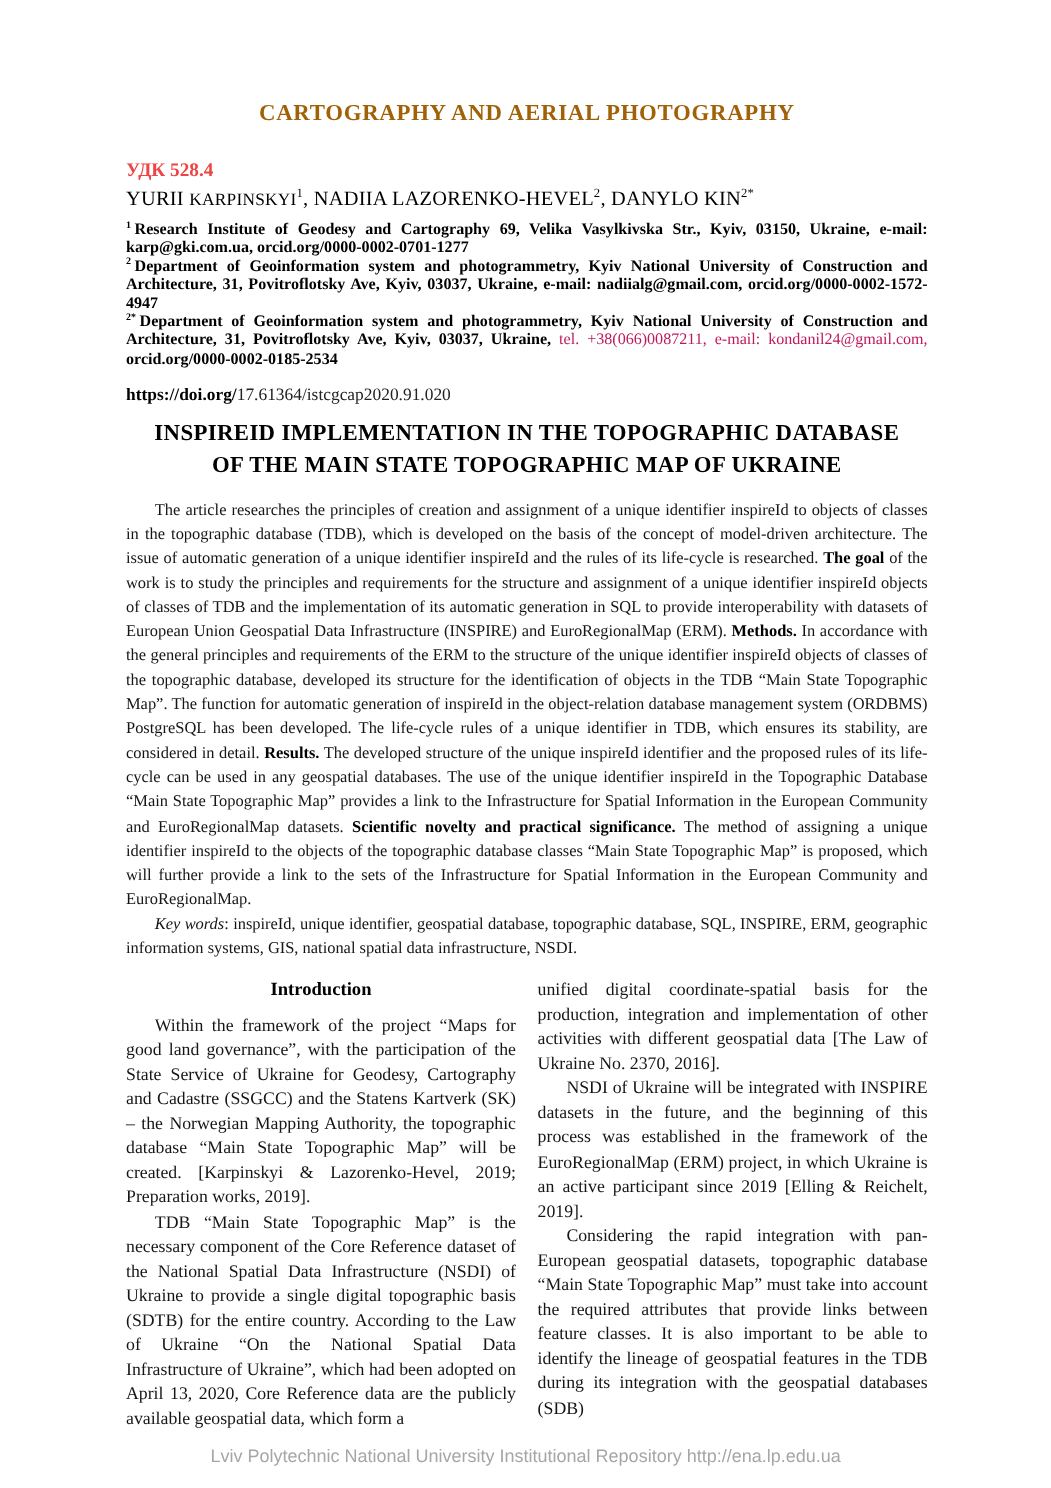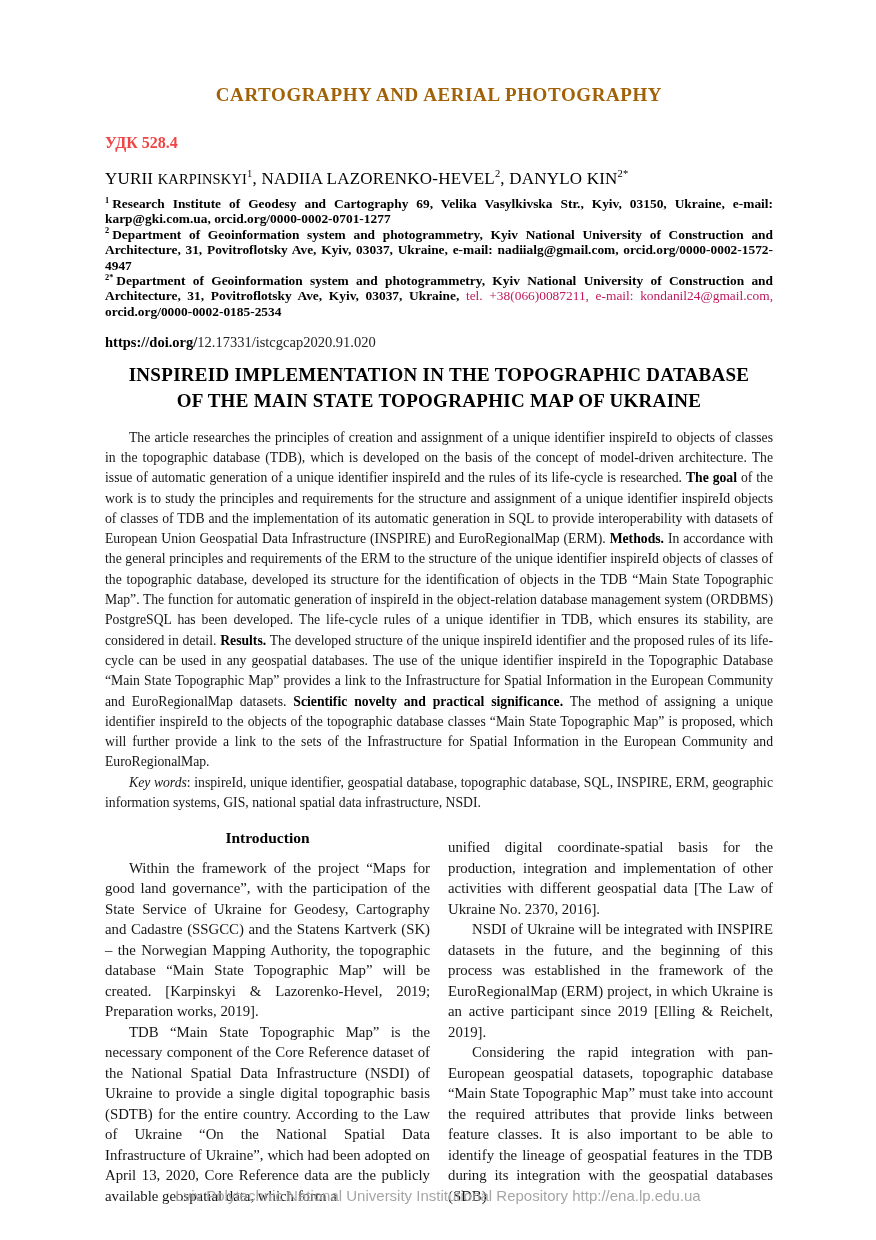--- a/index.html
+++ b/index.html
@@ -29,21 +29,21 @@
     letter-spacing: 0.6px;
     color: #a16207;
   }
   .udc {
     margin-top: 28px;
     font-weight: bold;
     font-size: 16px;
     color: #ef4444;
   }
   .authors {
-    margin-top: 17px;
+    margin-top: 4px;
     font-size: 17px;
     color: #000000;
     letter-spacing: 0.2px;
     white-space: nowrap;
   }
   .authors .smallcaps { font-size: 0.85em; }
   sup {
     font-size: 0.62em;
     vertical-align: super;
     line-height: 0;
@@ -87,41 +87,40 @@
     font-size: 13.7px;
     line-height: 20.3px;
     text-align: justify;
     text-indent: 24px;
     color: #151515;
   }
   .columns {
     margin-top: 15px;
     display: flex;
     gap: 18px;
-    align-items: flex-end;
   }
   .col {
     flex: 1 1 0;
     text-align: justify;
     font-size: 14.8px;
     line-height: 20.5px;
     color: #151515;
   }
   .section-heading {
     text-align: center;
     font-size: 15.5px;
     font-weight: bold;
     color: #000000;
     margin-bottom: 9px;
   }
   .body-p { text-indent: 24px; margin: 0; }
   .body-p.no-indent { text-indent: 0; }
   .footer {
     position: absolute;
-    left: 0; bottom: 36px;
+    left: 0; bottom: 18px;
     width: 100%;
     text-align: center;
     font-family: "Liberation Sans", "DejaVu Sans", sans-serif;
     font-size: 15px;
     color: #a6a6a6;
   }
 </style>
 </head>
 <body>
 
@@ -133,21 +132,21 @@
     <div class="udc">УДК 528.4</div>
 
     <div class="authors"><span>YURII </span><span class="smallcaps">KARPINSKYI</span><sup>1</sup><span>, NADIIA LAZORENKO-HEVEL</span><sup>2</sup><span>, DANYLO KIN</span><sup>2*</sup></div>
 
     <div class="affiliations">
       <p><sup>1</sup><span>Research Institute of Geodesy and Cartography 69, Velika Vasylkivska Str., Kyiv, 03150, Ukraine, e-mail: karp@gki.com.ua, orcid.org/0000-0002-0701-1277</span></p>
       <p><sup>2</sup><span>Department of Geoinformation system and photogrammetry, Kyiv National University of Construction and Architecture, 31, Povitroflotsky Ave, Kyiv, 03037, Ukraine, e-mail: nadiialg@gmail.com, orcid.org/0000-0002-1572-4947</span></p>
       <p><sup>2*</sup><span>Department of Geoinformation system and photogrammetry, Kyiv National University of Construction and Architecture, 31, Povitroflotsky Ave, Kyiv, 03037, Ukraine,</span><span class="regular"> tel. +38(066)0087211, e-mail: kondanil24@gmail.com, </span><span>orcid.org/0000-0002-0185-2534</span></p>
     </div>
 
-    <div class="doi"><span class="doi-prefix">https://doi.org/</span><span class="doi-suffix">12.17331/istcgcap2020.91.020</span></div>
+    <div class="doi"><span class="doi-prefix">https://doi.org/</span><span class="doi-suffix">17.61364/istcgcap2020.91.020</span></div>
 
     <h1 class="paper-title"><span>INSPIREID IMPLEMENTATION IN THE TOPOGRAPHIC DATABASE</span><br><span>OF THE MAIN STATE TOPOGRAPHIC MAP OF UKRAINE</span></h1>
 
     <p class="abstract"><span>The article researches the principles of creation and assignment of a unique identifier inspireId to objects of classes in the topographic database (TDB), which is developed on the basis of the concept of model-driven architecture. The issue of automatic generation of a unique identifier inspireId and the rules of its life-cycle is researched. </span><b>The goal</b><span> of the work is to study the principles and requirements for the structure and assignment of a unique identifier inspireId objects of classes of TDB and the implementation of its automatic generation in SQL to provide interoperability with datasets of European Union Geospatial Data Infrastructure (INSPIRE) and EuroRegionalMap (ERM). </span><b>Methods.</b><span> In accordance with the general principles and requirements of the ERM to the structure of the unique identifier inspireId objects of classes of the topographic database, developed its structure for the identification of objects in the TDB “Main State Topographic Map”. The function for automatic generation of inspireId in the object-relation database management system (ORDBMS) PostgreSQL has been developed. The life-cycle rules of a unique identifier in TDB, which ensures its stability, are considered in detail. </span><b>Results.</b><span> The developed structure of the unique inspireId identifier and the proposed rules of its life-cycle can be used in any geospatial databases. The use of the unique identifier inspireId in the Topographic Database “Main State Topographic Map” provides a link to the Infrastructure for Spatial Information in the European Community and EuroRegionalMap datasets. </span><b>Scientific novelty and practical significance.</b><span> The method of assigning a unique identifier inspireId to the objects of the topographic database classes “Main State Topographic Map” is proposed, which will further provide a link to the sets of the Infrastructure for Spatial Information in the European Community and EuroRegionalMap.</span></p>
 
     <p class="keywords"><i>Key words</i><span>: inspireId, unique identifier, geospatial database, topographic database, SQL, INSPIRE, ERM, geographic information systems, GIS, national spatial data infrastructure, NSDI.</span></p>
 
     <div class="columns">
       <div class="col">
         <h2 class="section-heading">Introduction</h2>

